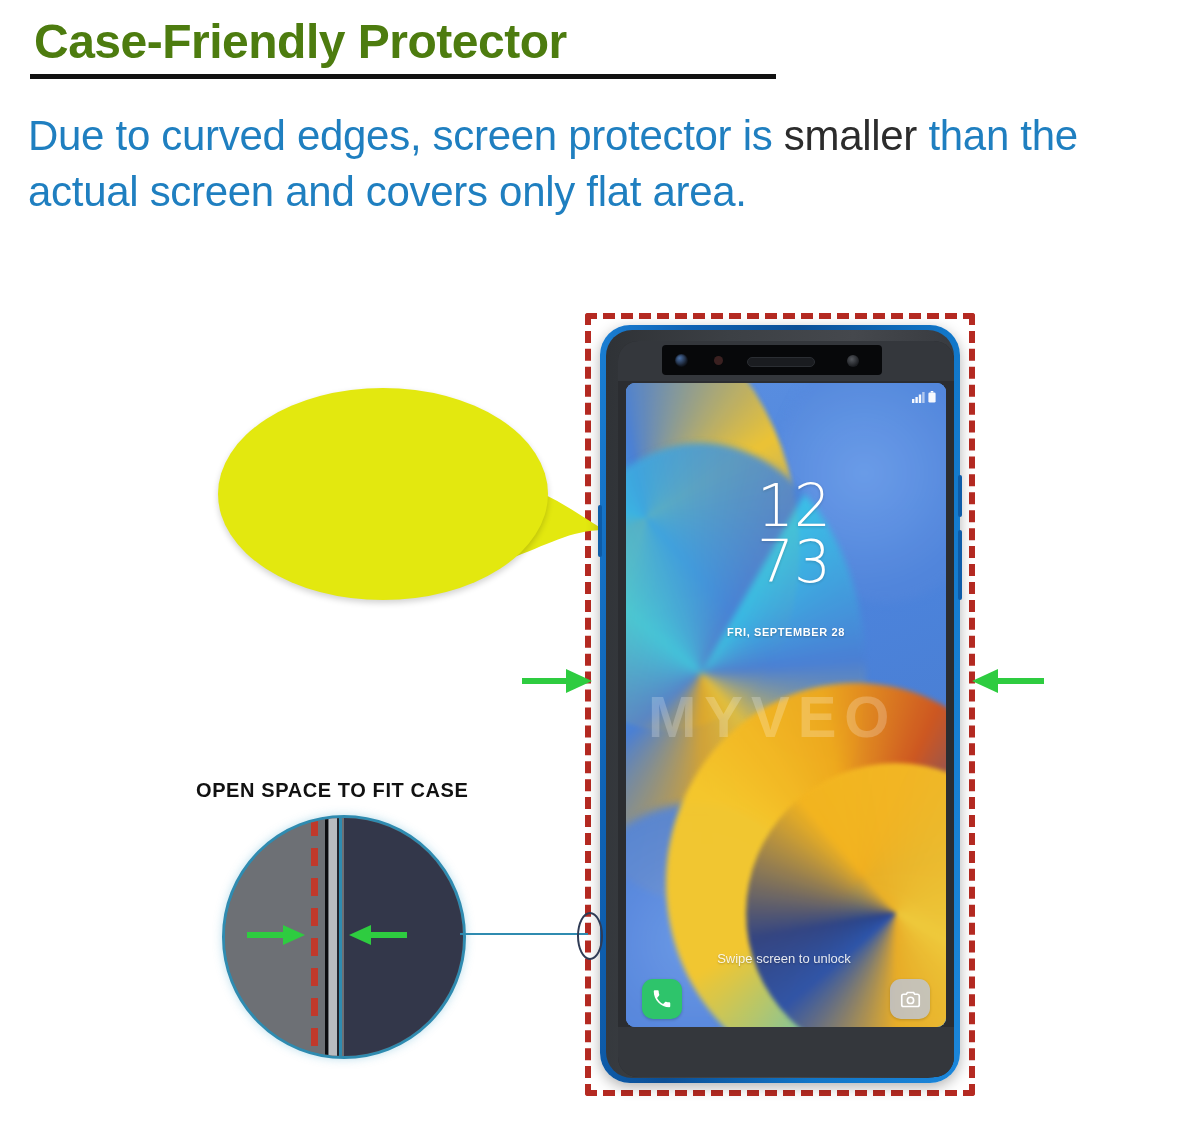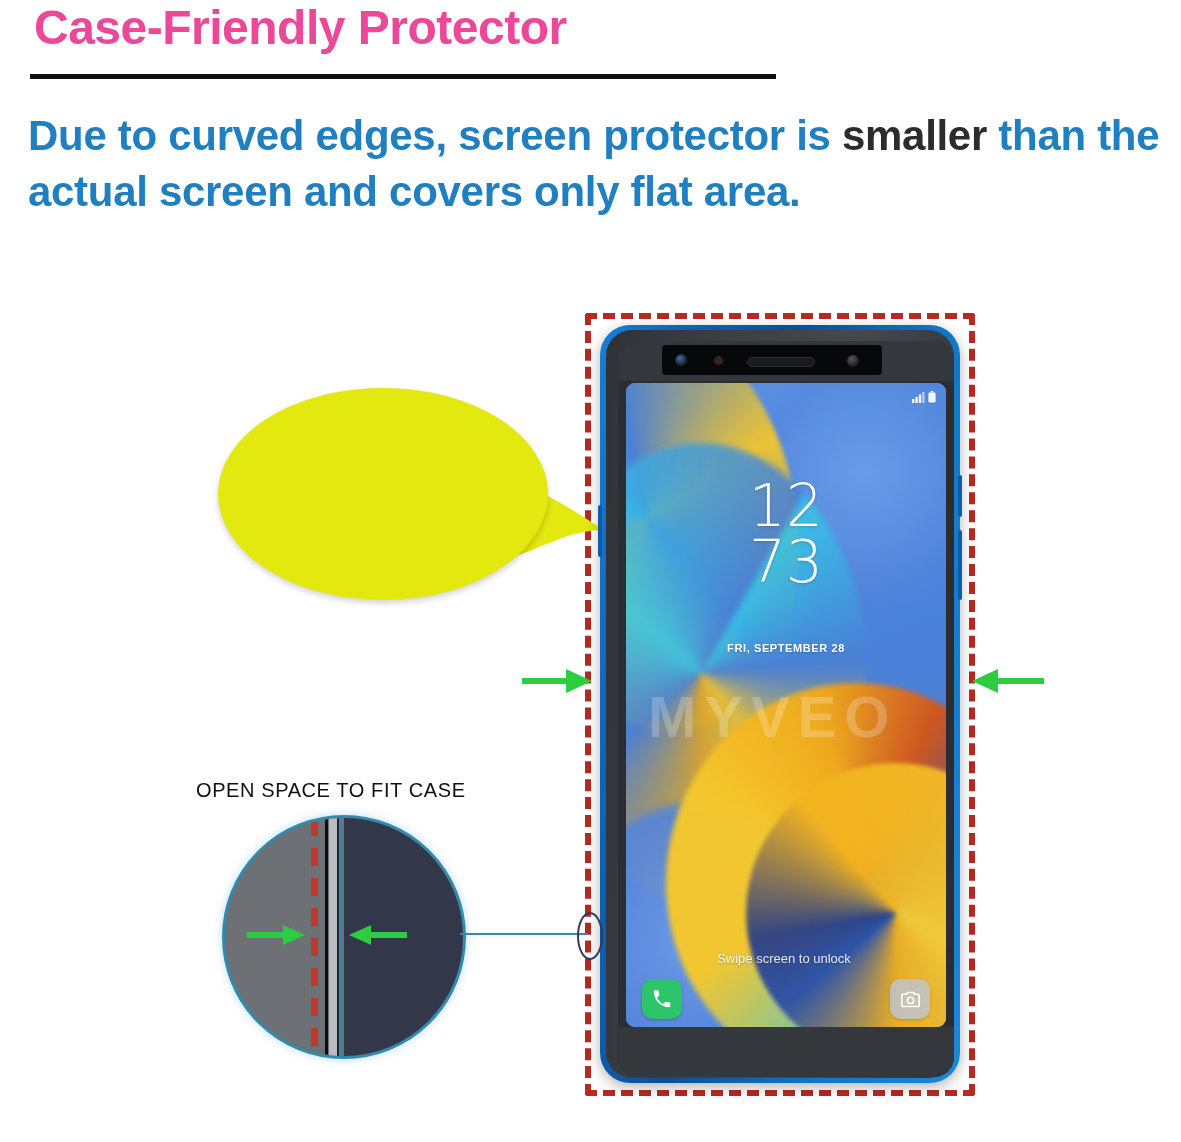--- a/index.html
+++ b/index.html
@@ -5,31 +5,31 @@
   html,body{margin:0;padding:0;background:#ffffff;}
   body{
     width:1181px;height:1142px;position:relative;overflow:hidden;
     font-family:"Liberation Sans", sans-serif;
     background:#ffffff;
   }
   .stage{position:absolute;left:0;top:0;width:1181px;height:1142px;}
 
   
   .title{
-    position:absolute;left:34px;top:0;
-    font-size:48px;font-weight:700;color:#ec4899;
+    position:absolute;left:34px;top:14px;
+    font-size:48px;font-weight:700;color:#4d7c0f;
     letter-spacing:-0.5px;white-space:nowrap;
     font-family:"Liberation Sans", sans-serif;
   }
   .title-rule{
     position:absolute;left:30px;top:74px;width:746px;height:5px;background:#111111;
   }
   .subtitle{
     position:absolute;left:28px;top:108px;width:1150px;
-    font-size:42px;font-weight:700;line-height:1.33;
+    font-size:42px;font-weight:400;line-height:1.33;
     color:#1f7fc0;letter-spacing:-0.3px;
   }
   .subtitle .em{color:#2c2c2c;}
 
   
   .bubble-wrap{position:absolute;left:218px;top:382px;width:400px;height:232px;}
   .bubble-oval{
     position:absolute;left:0;top:6px;width:330px;height:212px;
     background:#e3e80f;border-radius:50%;
     box-shadow:0 3px 6px rgba(0,0,0,.18);
@@ -125,27 +125,27 @@
   .wm{
     position:absolute;left:22px;top:300px;width:280px;text-align:left;
     font-size:58px;font-weight:700;letter-spacing:8px;
     color:rgba(255,255,255,.22);user-select:none;
   }
   .clock{
     position:absolute;left:0;top:96px;width:320px;text-align:center;
     color:#ffffff;font-size:58px;line-height:.96;font-weight:300;
     text-shadow:0 1px 3px rgba(0,0,0,.18);
     font-family:"DejaVu Sans", sans-serif;
+    padding-left:8px;
   }
   .clock div{margin:0;}
   .datetxt{
     position:absolute;left:0;top:243px;width:320px;text-align:center;
     color:#ffffff;font-size:11px;font-weight:700;letter-spacing:.6px;
     text-shadow:0 1px 2px rgba(0,0,0,.25);
-    margin-top:16px;
   }
   .swipetxt{
     position:absolute;left:0;top:568px;width:316px;text-align:center;
     color:rgba(255,255,255,.88);font-size:13px;font-weight:400;
     text-shadow:0 1px 2px rgba(0,0,0,.25);
   }
   .appicon{position:absolute;width:40px;height:40px;border-radius:11px;
     display:flex;align-items:center;justify-content:center;}
   .ic-phone{left:16px;top:596px;background:#2ec46b;box-shadow:0 1px 3px rgba(0,0,0,.22);}
   .ic-cam{right:16px;top:596px;background:rgba(185,200,235,.72);box-shadow:0 1px 3px rgba(0,0,0,.18);}
@@ -155,21 +155,21 @@
   .sb2{top:205px;height:70px;}
   .sb-left{position:absolute;left:-2px;top:180px;height:52px;width:4px;background:#0d5ca8;border-radius:2px;}
 
   
   .arrow-left{position:absolute;left:520px;top:664px;width:74px;height:34px;}
   .arrow-right{position:absolute;left:968px;top:664px;width:78px;height:34px;}
 
   
   .mag-label{
     position:absolute;left:196px;top:779px;
-    font-size:20px;font-weight:400;color:#111111;letter-spacing:.6px;white-space:nowrap;
+    font-size:20px;font-weight:700;color:#111111;letter-spacing:.6px;white-space:nowrap;
   }
   .mag-circle{
     position:absolute;left:222px;top:815px;width:238px;height:238px;
     border-radius:50%;overflow:hidden;
     border:3px solid #2f8bb0;
     box-shadow:0 0 10px rgba(60,160,200,.35);
     background:#6d7075;
   }
   .mag-left{position:absolute;left:0;top:0;width:50%;height:100%;background:#6d7075;}
   .mag-right{position:absolute;left:50%;top:0;width:50%;height:100%;background:#33374a;}

